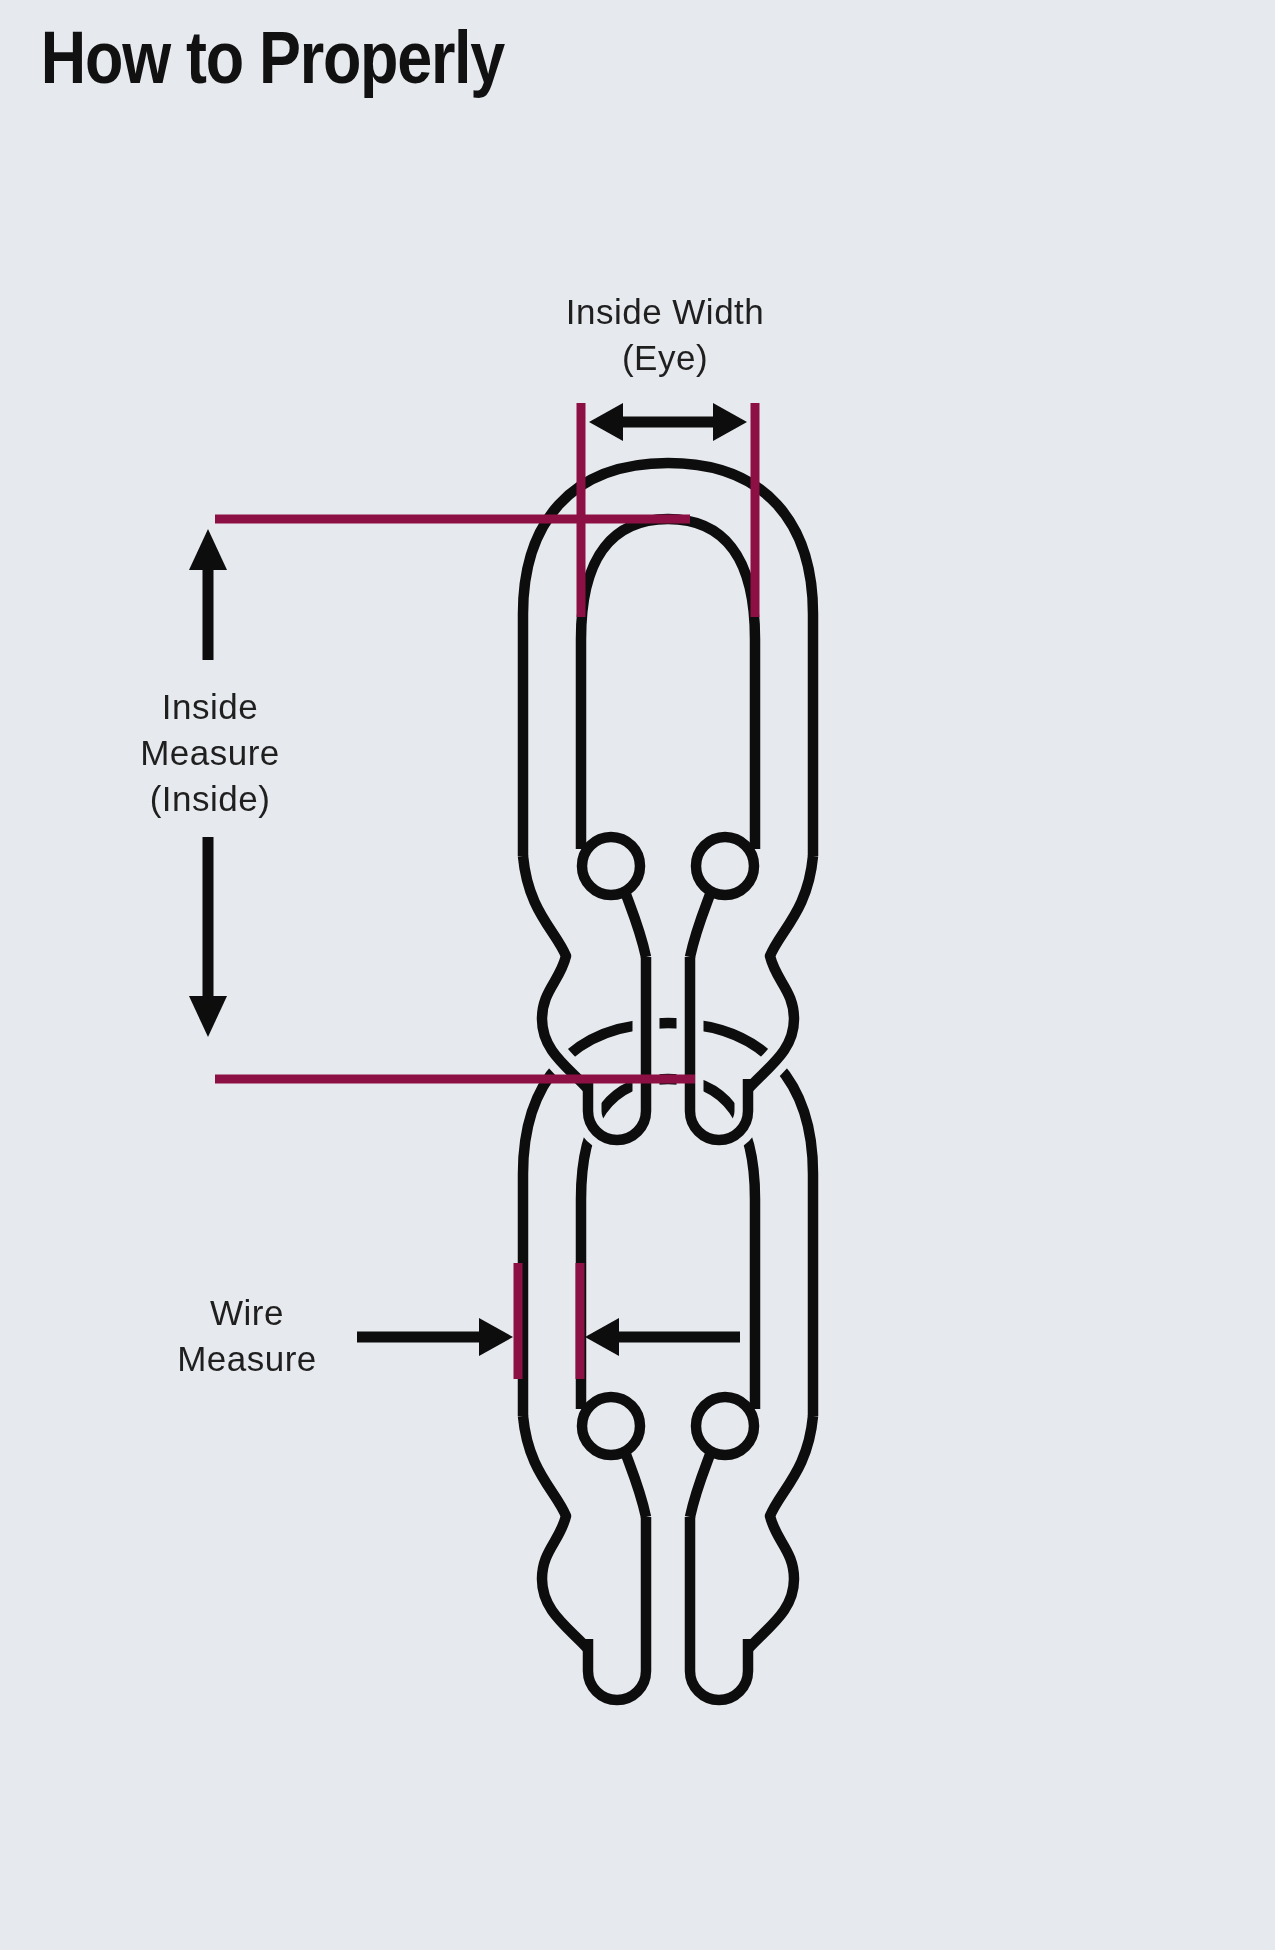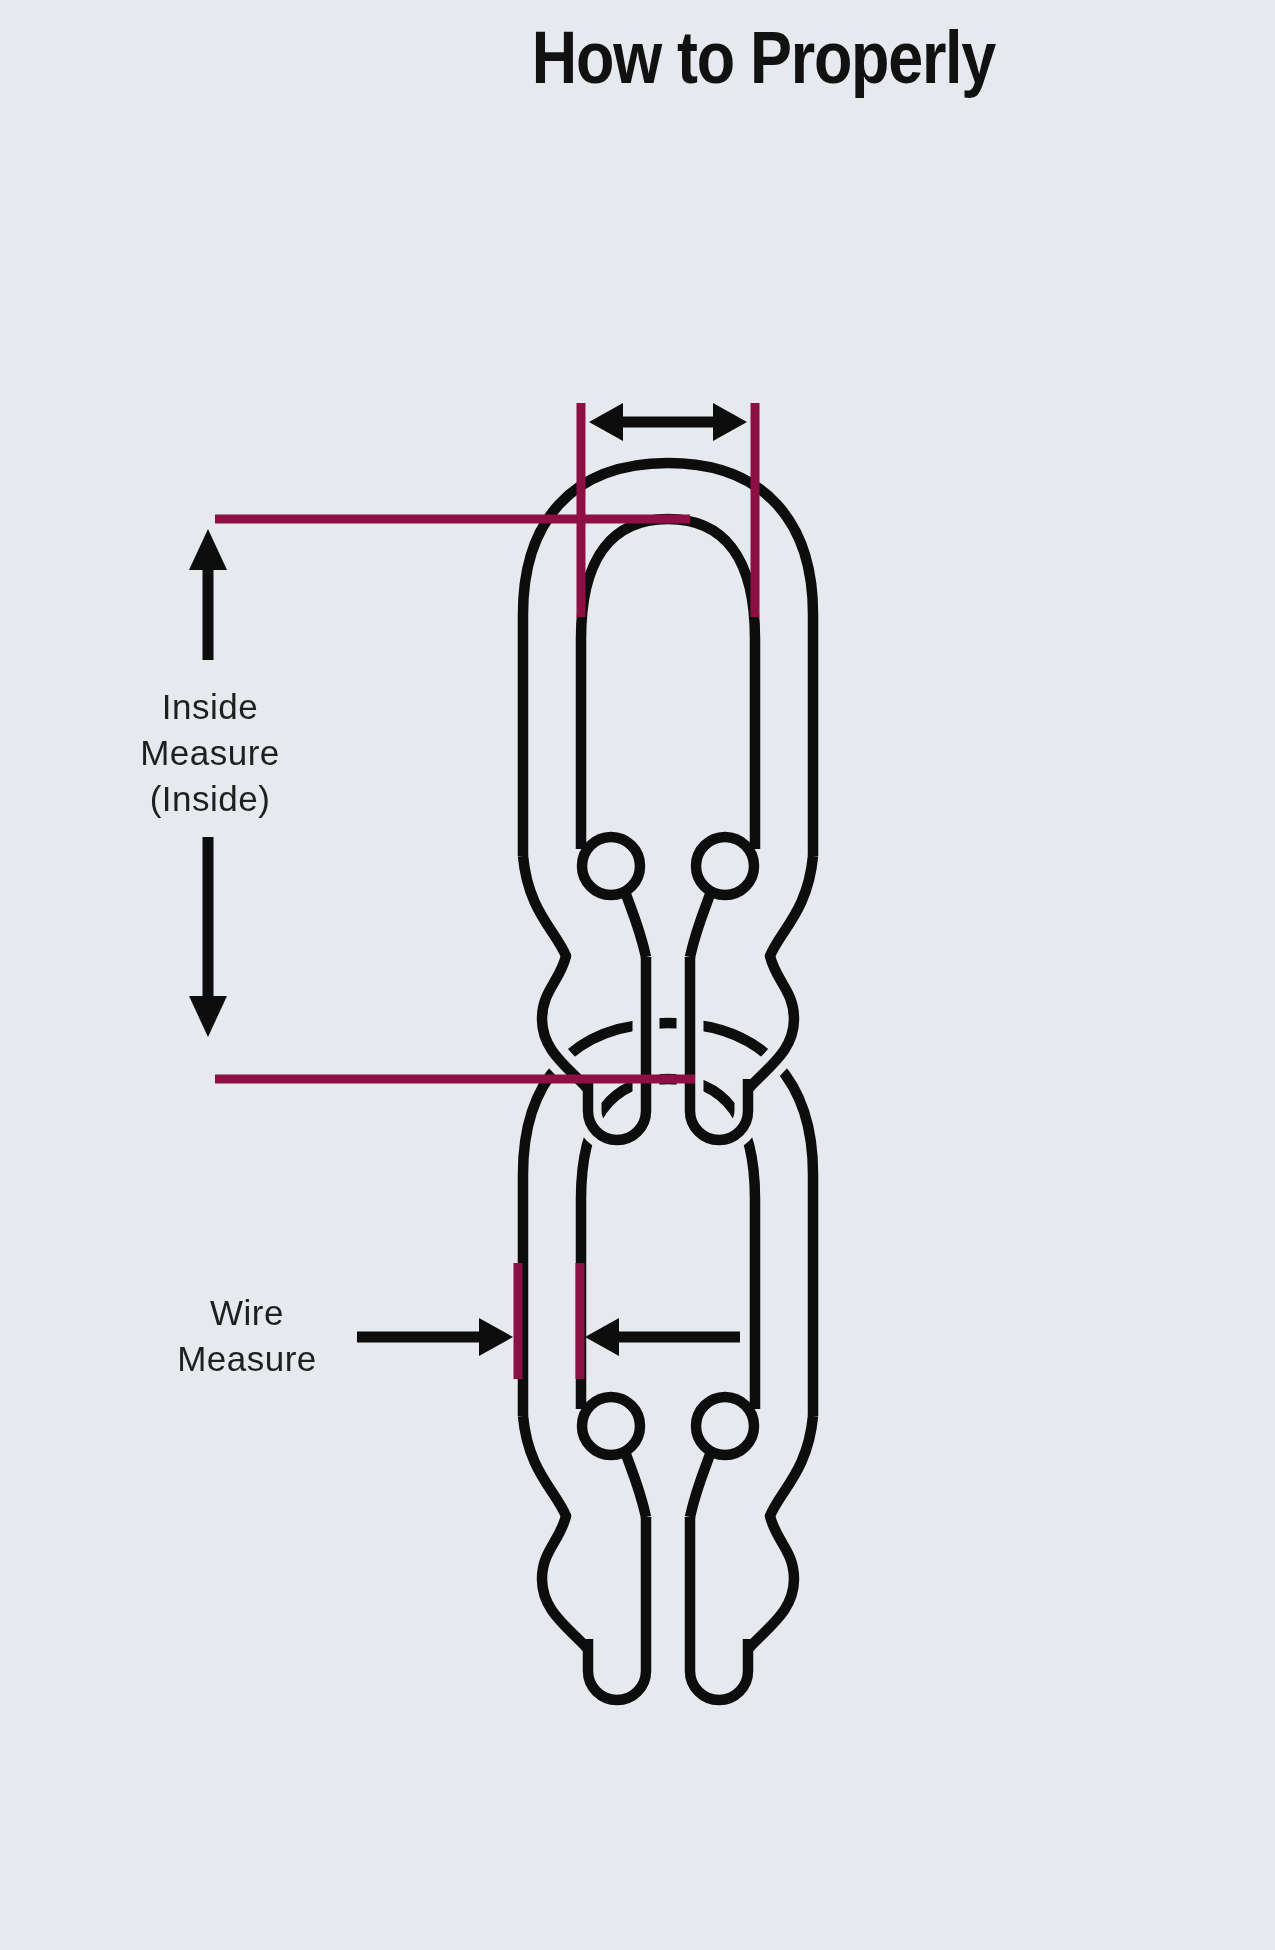--- a/index.html
+++ b/index.html
@@ -13,21 +13,21 @@
   body{background:var(--color-background);font-family:"Liberation Sans",sans-serif;}
   .page{position:relative;width:1275px;height:1950px;background:var(--color-background);overflow:hidden;}
   .diagram-svg{position:absolute;left:0;top:0;}
   .ink{stroke:var(--color-chain);stroke-width:10.5;fill:none;stroke-linejoin:round;}
   .casing{stroke:var(--color-background);stroke-width:27;fill:none;stroke-linejoin:round;}
   .measure-line{stroke:var(--color-measure);stroke-width:9;fill:none;}
   .arrow-shaft{stroke:var(--color-chain);stroke-width:11;fill:none;}
   .arrow-head{fill:var(--color-chain);stroke:none;}
   .title{
     position:absolute;left:0;top:16px;width:1036px;
-    text-align:right;color:var(--color-title);
+    text-align:left;color:var(--color-title);
     font-weight:700;font-size:74px;line-height:84px;white-space:nowrap;
   }
   .title-line{display:block;}
   .title-line>span{display:inline-block;transform:scaleX(0.85);letter-spacing:-1.5px;}
   .label{
     position:absolute;transform:translate(-50%,-50%);
     text-align:center;color:var(--color-text);
     font-size:35px;line-height:46px;letter-spacing:0.5px;white-space:nowrap;
   }
   .label-inside-width{left:665px;top:335px;}
@@ -105,20 +105,24 @@
         <line class="arrow-shaft" x1="614" y1="1337" x2="740" y2="1337"></line>
         <polygon class="arrow-head" points="585,1337 619,1318 619,1356"></polygon>
       </g>
     </g>
   </svg>
 
   <div class="title">
     <span class="title-line"><span>How to Properly</span></span>
   </div>
 
+  <div class="label label-inside-width">
+    <div>Inside Width</div>
+    <div>(Eye)</div>
+  </div>
 
   <div class="label label-inside-length">
     <div>Inside</div>
     <div>Measure</div>
     <div>(Inside)</div>
   </div>
 
   <div class="label label-wire-diameter">
     <div>Wire</div>
     <div>Measure</div>

